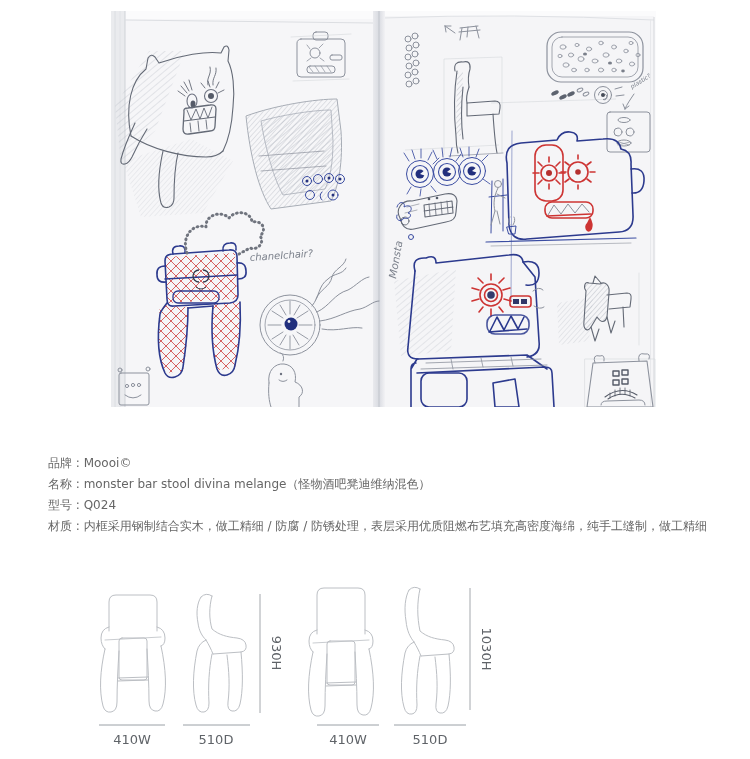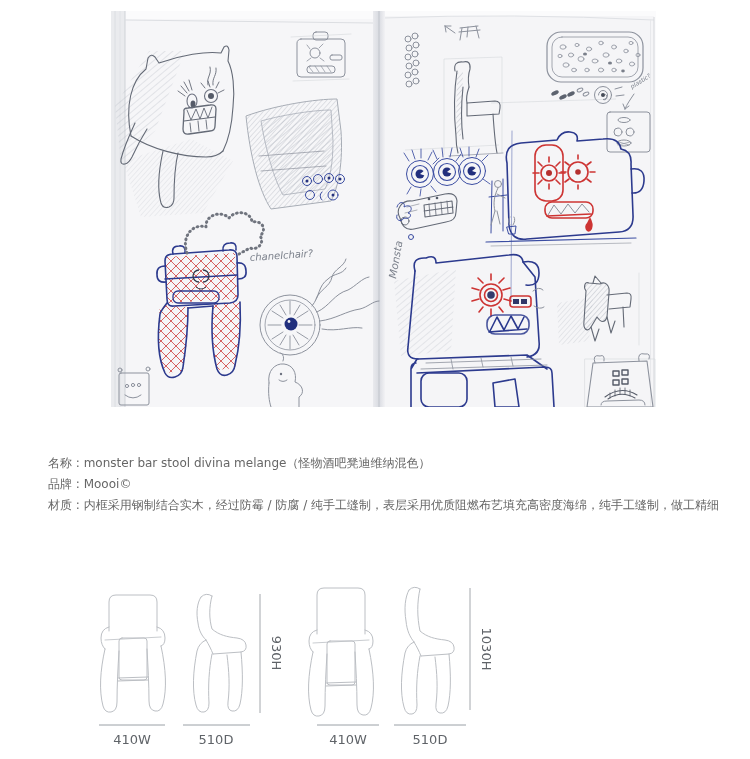--- a/index.html
+++ b/index.html
@@ -404,23 +404,24 @@
             <rect x="511" y="368" width="6" height="5"></rect>
         </g>
         <path d="M494,386 Q510,374 526,384 M497,388 Q510,379 524,387" stroke="#555b68" stroke-width="1.1"></path>
         <path d="M499,382 L499,387 M504,379 L504,385 M509,377 L509,383 M514,377 L514,383 M519,379 L519,385" stroke="#555b68" stroke-width="0.8"></path>
         <path d="M490,394 Q490,390 496,390 L528,389 Q534,389 534,394"></path>
       </g>
     </svg>
   </figure>
 
   <section class="specs">
+    <div class="spec-line">品牌 : Moooi©</div>
     <div class="spec-line">名称 : monster bar stool divina melange（怪物酒吧凳迪维纳混色）</div>
-    <div class="spec-line">品牌 : Moooi©</div>
-    <div class="spec-line">材质 : 内框采用钢制结合实木，经过防霉 / 防腐 / 纯手工缝制，表层采用优质阻燃布艺填充高密度海绵，纯手工缝制，做工精细</div>
+    <div class="spec-line">型号 : Q024</div>
+    <div class="spec-line">材质 : 内框采用钢制结合实木，做工精细 / 防腐 / 防锈处理，表层采用优质阻燃布艺填充高密度海绵，纯手工缝制，做工精细</div>
   </section>
 
   <section class="dims">
     <svg width="420" height="176" viewBox="0 0 420 176">
 
       <g class="stool">
         <path d="M24,48 L24,19 Q24,12 31,12 L65,12 Q72,12 72,19 L72,48"></path>
         <path d="M24,44 Q16,46 16,55 Q16,62 20,66 M72,44 Q80,46 80,55 Q80,62 76,63"></path>
         <path d="M20,57 L76,54" opacity="0.8"></path>
         <path d="M20,66 C15,88 14,108 18,123 Q20,130 26,129 Q32,128 32,119 C32,102 33,84 34,68"></path>

